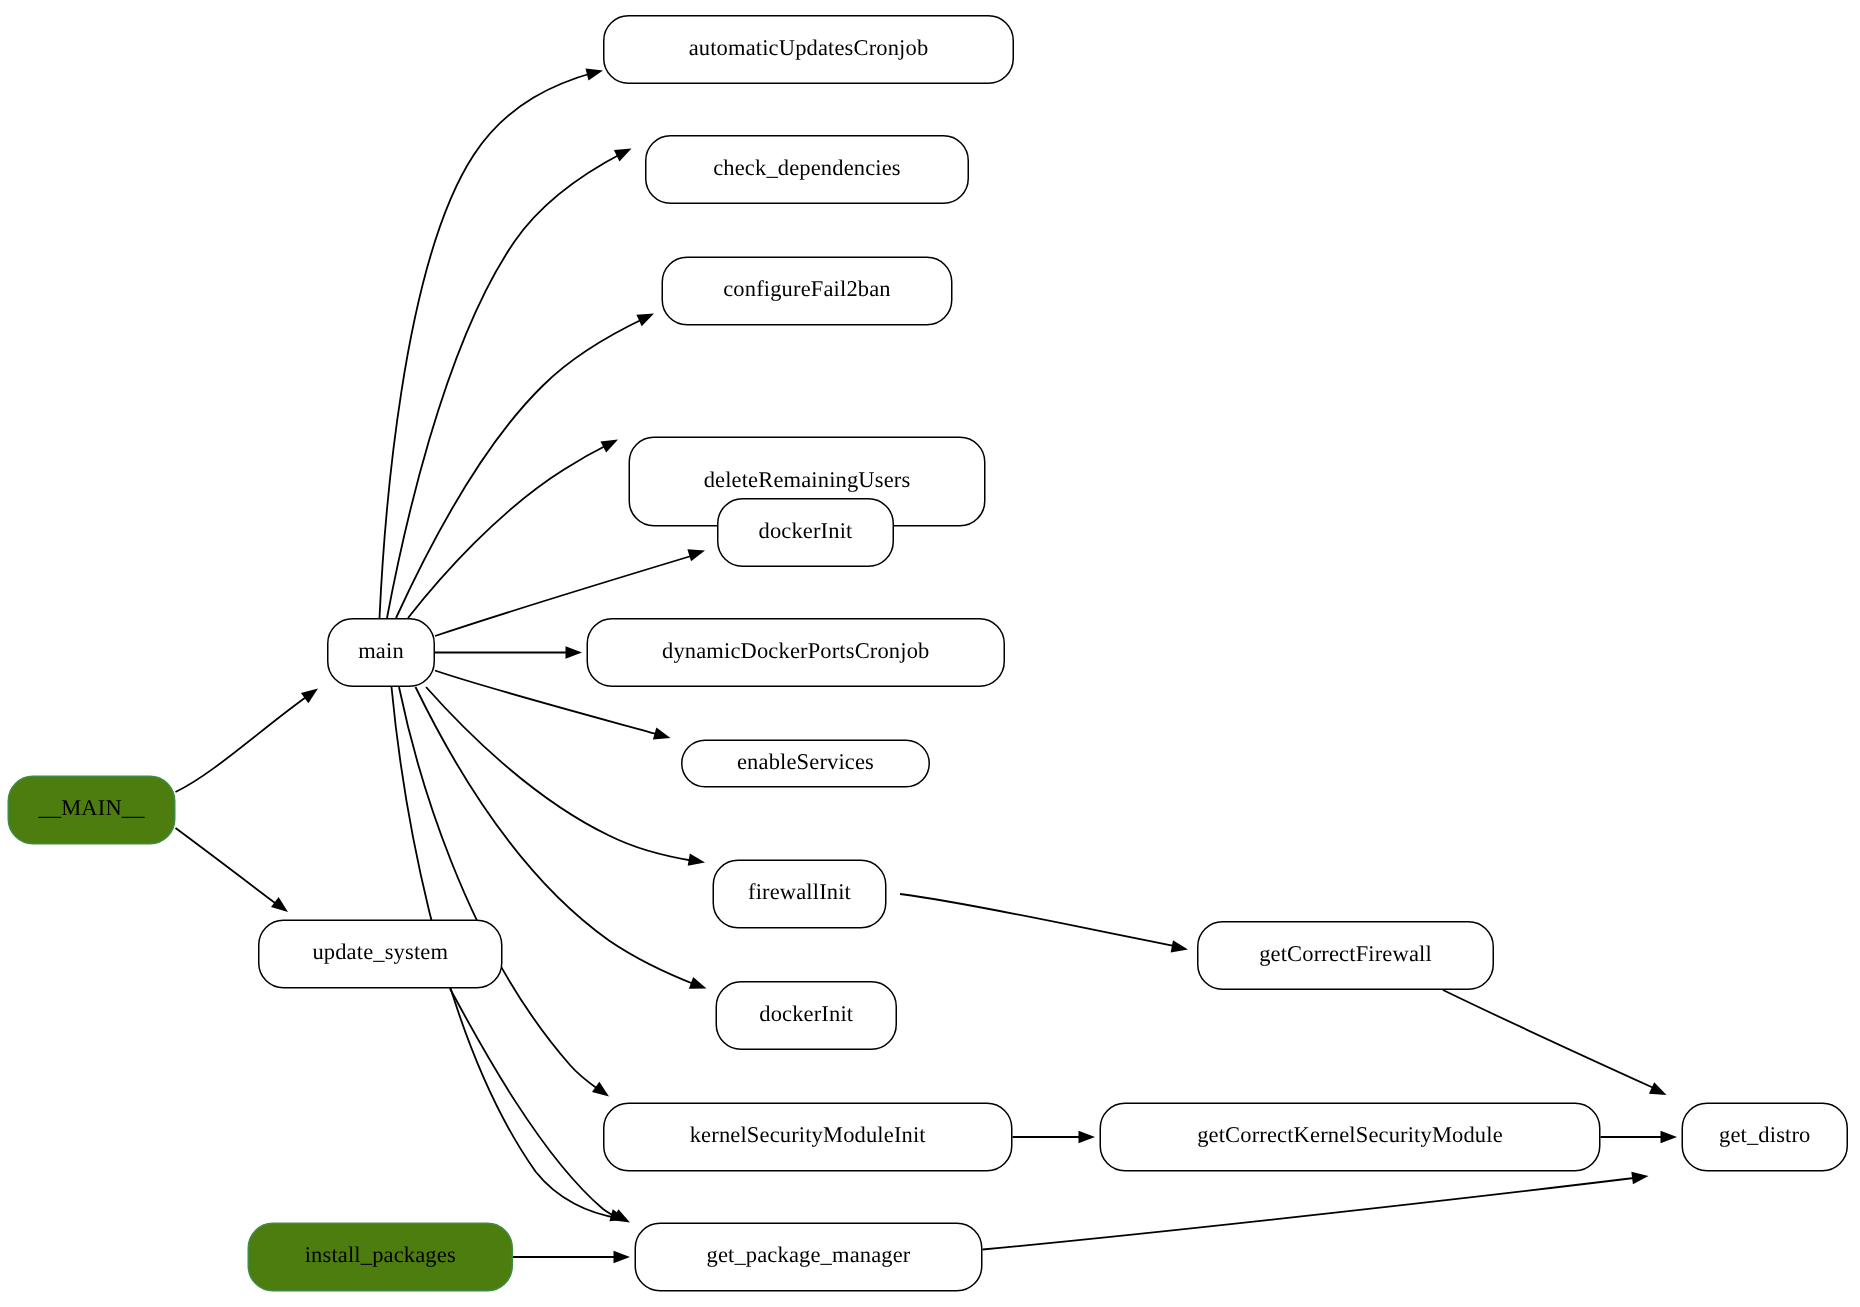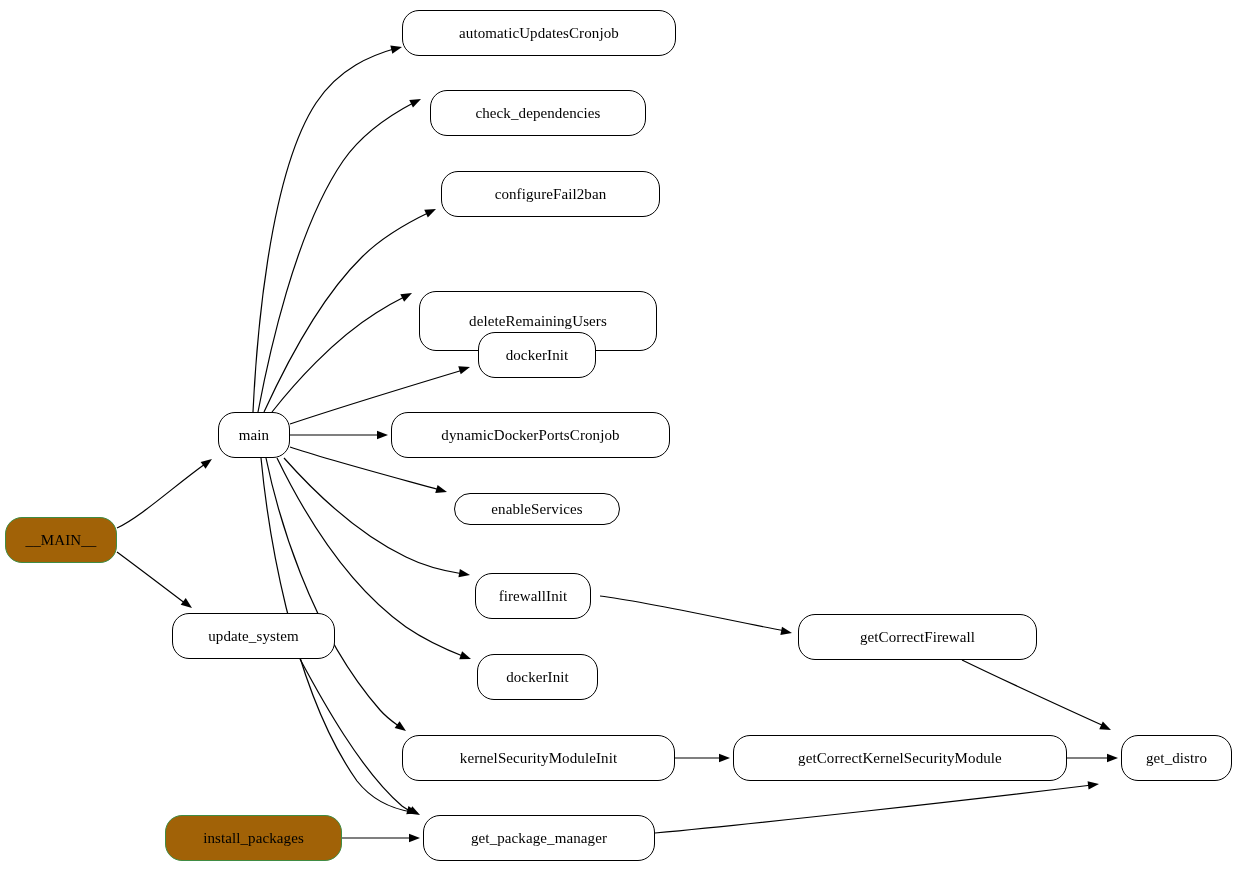--- a/index.html
+++ b/index.html
@@ -37,21 +37,21 @@
     background: #ffffff;
     color: #000000;
     font-family: "Liberation Serif", "DejaVu Serif", serif;
     font-size: 15px;
     line-height: 1;
     white-space: nowrap;
     letter-spacing: 0.1px;
     cursor: default;
   }
   .node.green {
-    background: #a16207;
+    background: #4d7c0f;
     border-color: #3f8c44;
     border-width: 1.4px;
   }
   .node-label {
     display: block;
     padding: 0 2px;
     transform: translateY(-0.5px);
   }
 </style>
 </head>
@@ -154,21 +154,21 @@
       </div>
       <div class="node green" style="left: 165px; top: 815px; width: 177px; height: 46px;">
         <span class="node-label">install_packages</span>
       </div>
       <div class="node" style="left: 402px; top: 10px; width: 274px; height: 46px;">
         <span class="node-label">automaticUpdatesCronjob</span>
       </div>
       <div class="node" style="left: 430px; top: 90px; width: 216px; height: 46px;">
         <span class="node-label">check_dependencies</span>
       </div>
-      <div class="node" style="left: 441px; top: 171px; width: 219px; height: 46px; justify-content: center;">
+      <div class="node" style="left: 441px; top: 171px; width: 194px; height: 46px; justify-content: center;">
         <span class="node-label">configureFail2ban</span>
       </div>
       <div class="node" style="left: 419px; top: 251px; width: 238px; height: 60px; margin-top: 40px;">
         <span class="node-label">deleteRemainingUsers</span>
       </div>
       <div class="node" style="left: 478px; top: 332px; width: 118px; height: 46px;">
         <span class="node-label">dockerInit</span>
       </div>
       <div class="node" style="left: 391px; top: 412px; width: 279px; height: 46px;">
         <span class="node-label">dynamicDockerPortsCronjob</span>
@@ -181,21 +181,21 @@
       </div>
       <div class="node" style="left: 477px; top: 654px; width: 121px; height: 46px;">
         <span class="node-label">dockerInit</span>
       </div>
       <div class="node" style="left: 402px; top: 735px; width: 273px; height: 46px;">
         <span class="node-label">kernelSecurityModuleInit</span>
       </div>
       <div class="node" style="left: 423px; top: 815px; width: 232px; height: 46px;">
         <span class="node-label">get_package_manager</span>
       </div>
-      <div class="node" style="left: 798px; top: 614px; width: 239px; height: 46px;">
+      <div class="node" style="left: 798px; top: 614px; width: 198px; height: 46px;">
         <span class="node-label">getCorrectFirewall</span>
       </div>
       <div class="node" style="left: 733px; top: 735px; width: 334px; height: 46px;">
         <span class="node-label">getCorrectKernelSecurityModule</span>
       </div>
       <div class="node" style="left: 1121px; top: 735px; width: 111px; height: 46px;">
         <span class="node-label">get_distro</span>
       </div>
     </div>
 

